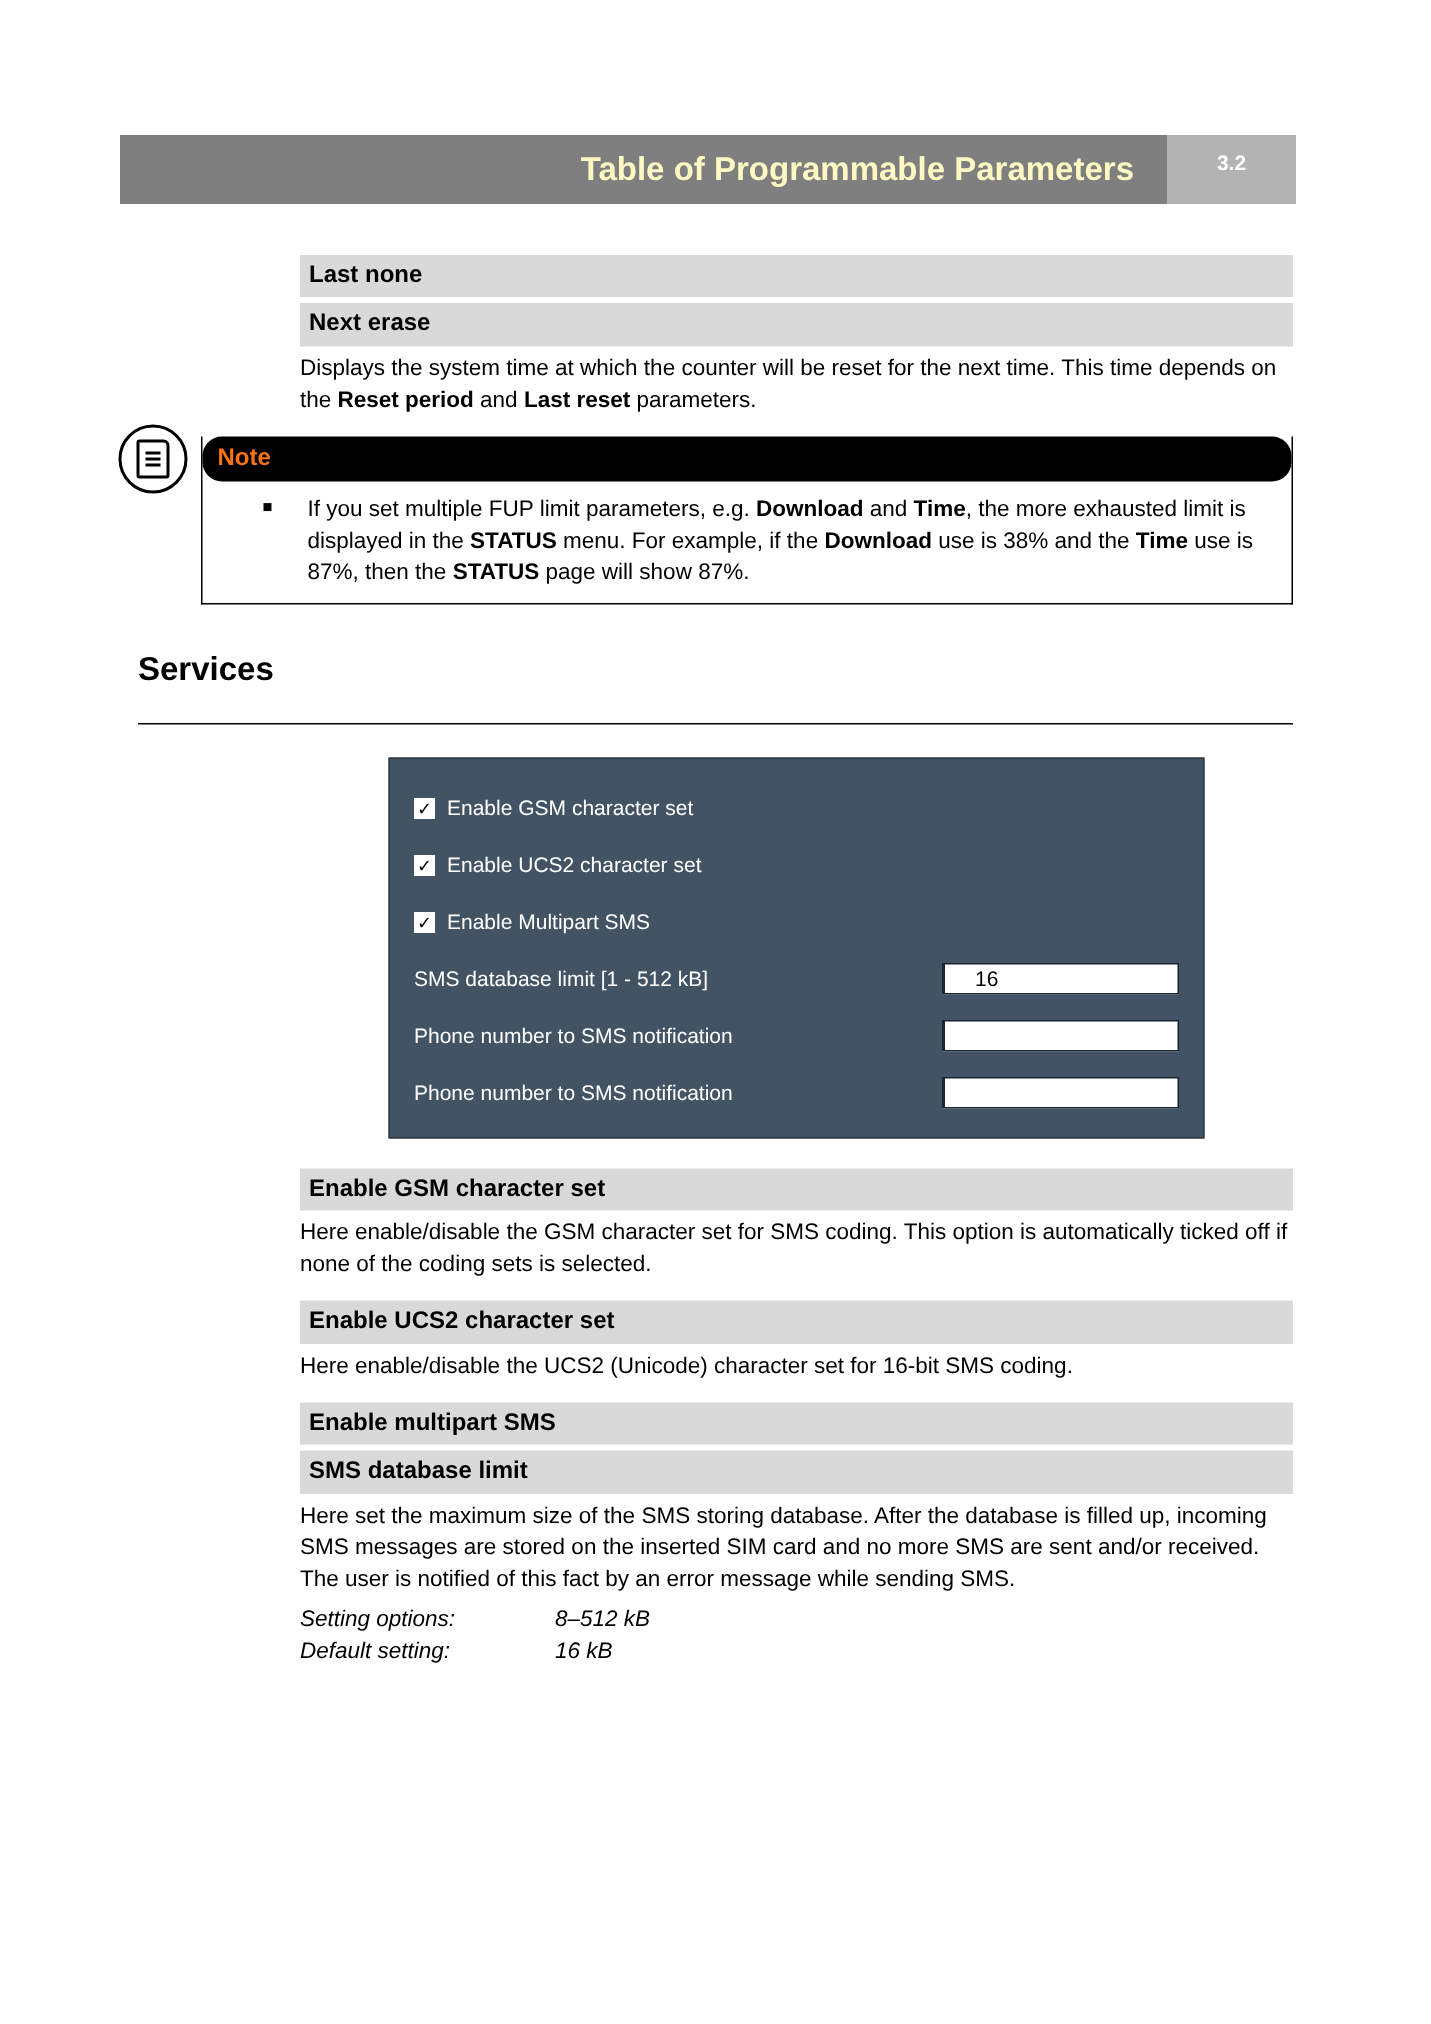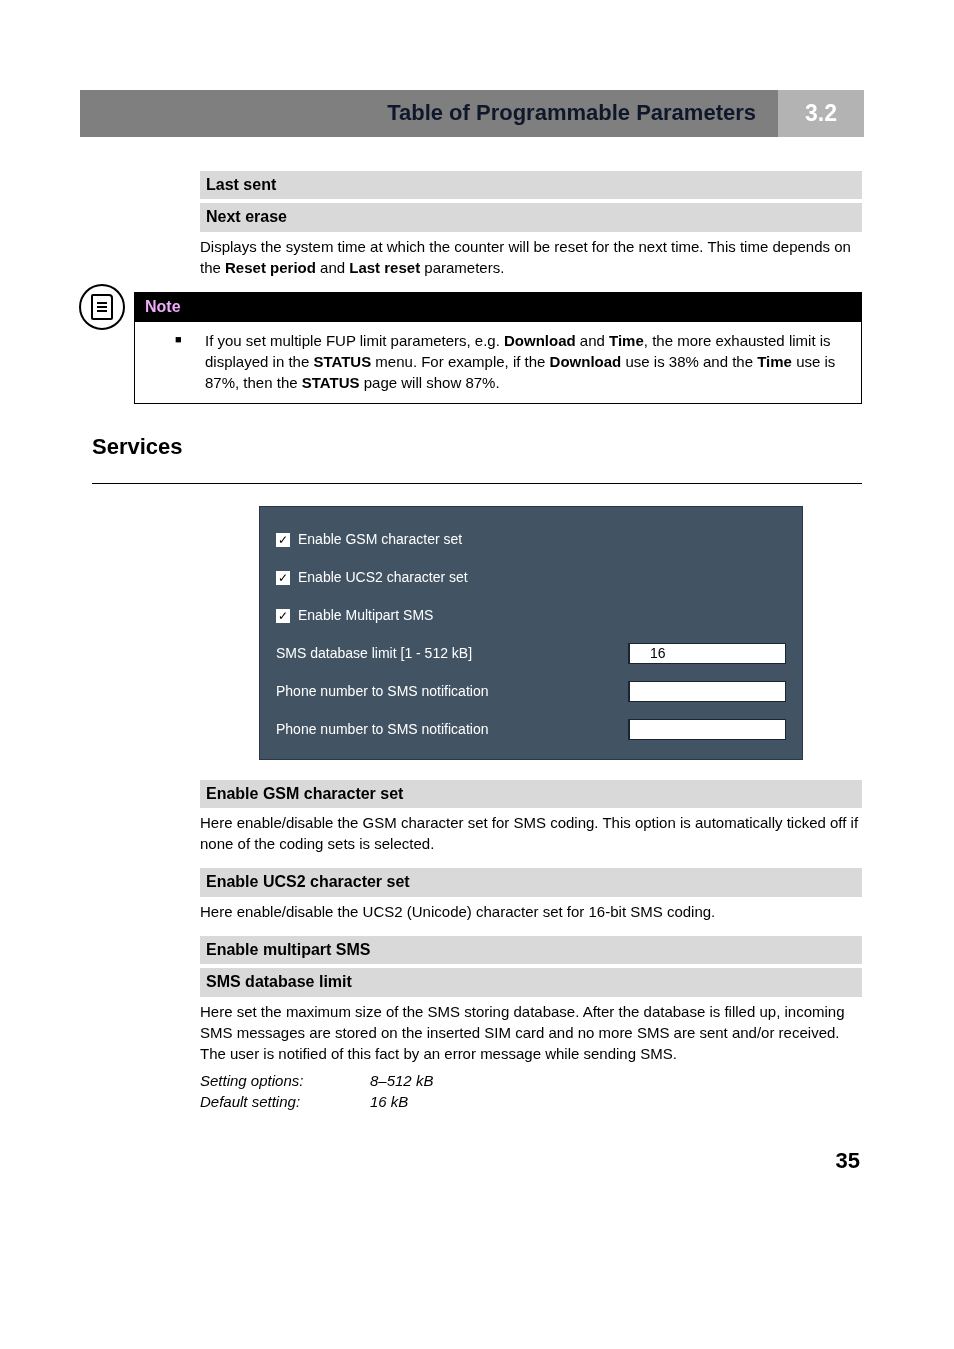--- a/index.html
+++ b/index.html
@@ -14,32 +14,32 @@
     padding: 90px 92px 40px 92px;
   }
   .header-bar {
     display: flex;
     margin-left: -12px;
     margin-right: -2px;
   }
   .header-main {
     flex: 1;
     background: #7f7f7f;
-    color: #0f172a;
+    color: #fef9c3;
     font-weight: bold;
     font-size: 22px;
     padding: 10px 22px 10px 0;
     text-align: right;
   }
   .header-num {
     width: 86px;
     background: #b3b3b3;
     color: #fff;
     font-weight: bold;
-    font-size: 23px;
+    font-size: 14px;
     padding: 10px 0;
     text-align: center;
   }
   .content {
     margin-top: 34px;
     padding-left: 108px;
     font-size: 15px;
     line-height: 1.4;
   }
   .sub-head {
@@ -55,24 +55,25 @@
   .note-block {
     margin-left: -66px;
     border: 1px solid #000;
     border-top: none;
     margin-top: 6px;
     margin-bottom: 28px;
     position: relative;
   }
   .note-head {
     background: #000;
-    color: #f0abfc;
+    color: #f97316;
     font-weight: bold;
     font-size: 16px;
     padding: 4px 10px;
+    border-radius: 13px;
   }
   .note-body {
     padding: 8px 18px 10px 40px;
   }
   .note-body ul {
     margin: 0;
     padding-left: 20px;
   }
   .note-body li {
     list-style: none;
@@ -188,21 +189,21 @@
 
 <div class="page">
 
   <div class="header-bar">
     <div class="header-main">Table of Programmable Parameters</div>
     <div class="header-num">3.2</div>
   </div>
 
   <div class="content">
 
-    <div class="sub-head">Last sent</div>
+    <div class="sub-head">Last none</div>
 
     <div class="sub-head">Next erase</div>
     <p class="para">
       <span>Displays the system time at which the counter will be reset for the next time. This time depends on the </span><b>Reset period</b><span> and </span><b>Last reset</b><span> parameters.</span>
     </p>
 
     <div class="note-block">
       <div class="note-icon">
         <div class="note-icon-inner"></div>
       </div>
@@ -259,15 +260,14 @@
       <div class="setting-label">Setting options:</div>
       <div>8–512 kB</div>
     </div>
     <div class="setting-line">
       <div class="setting-label">Default setting:</div>
       <div>16 kB</div>
     </div>
 
   </div>
 
-  <div class="page-num">35</div>
 
 </div>
 
 </body></html>

